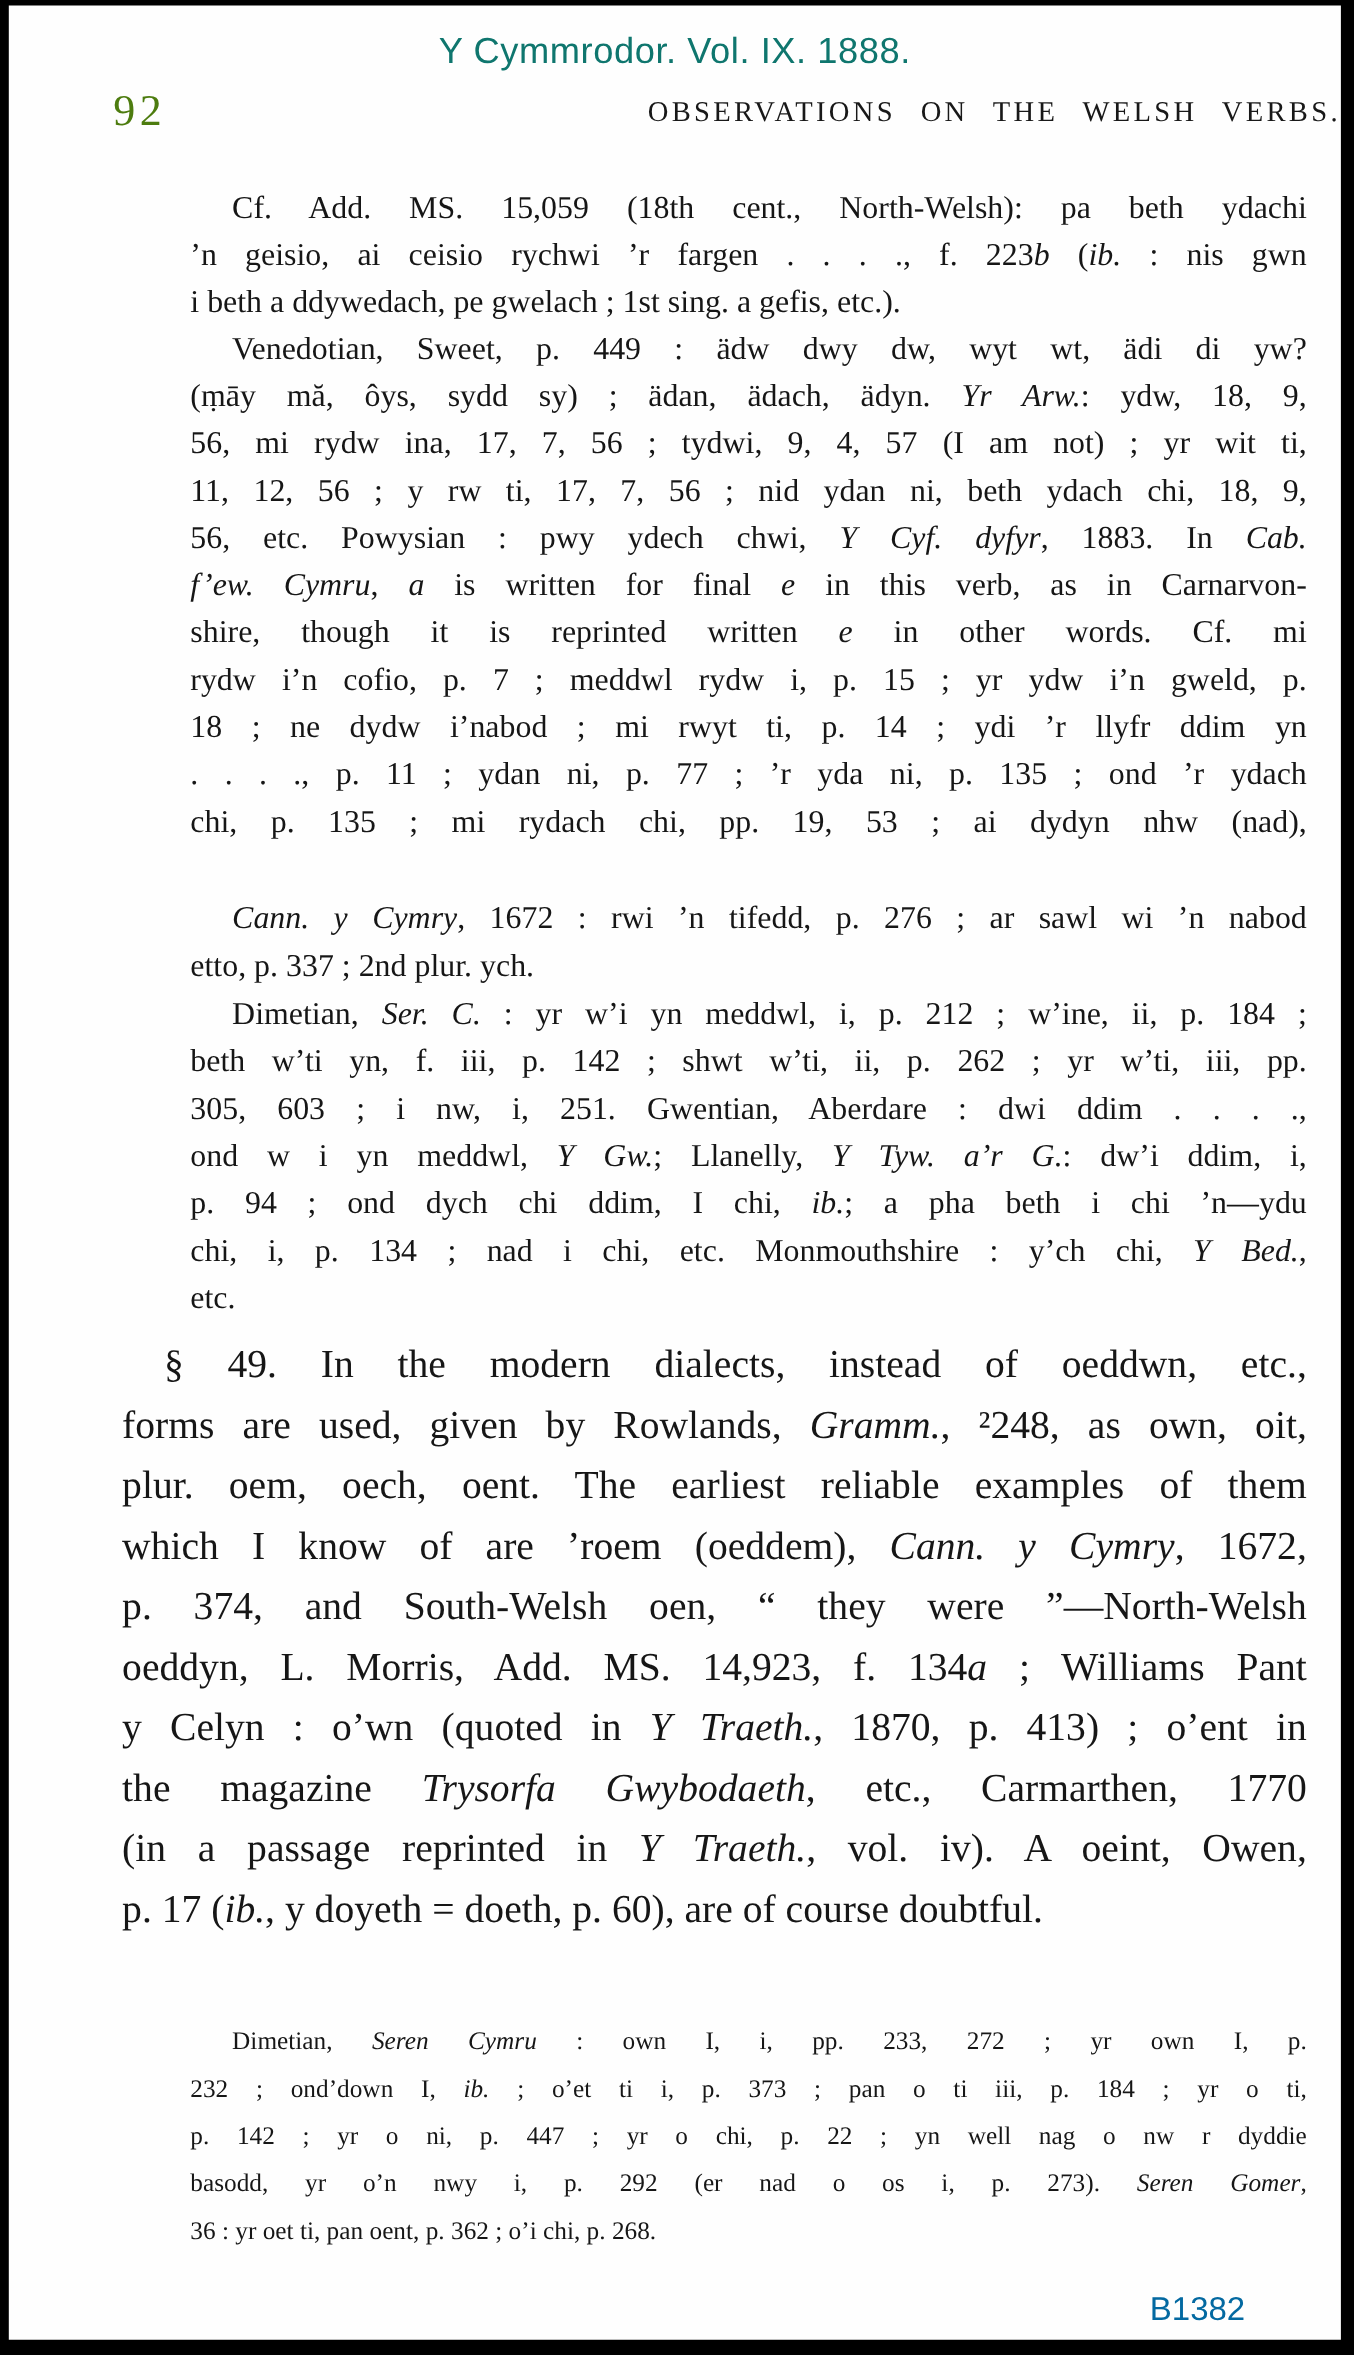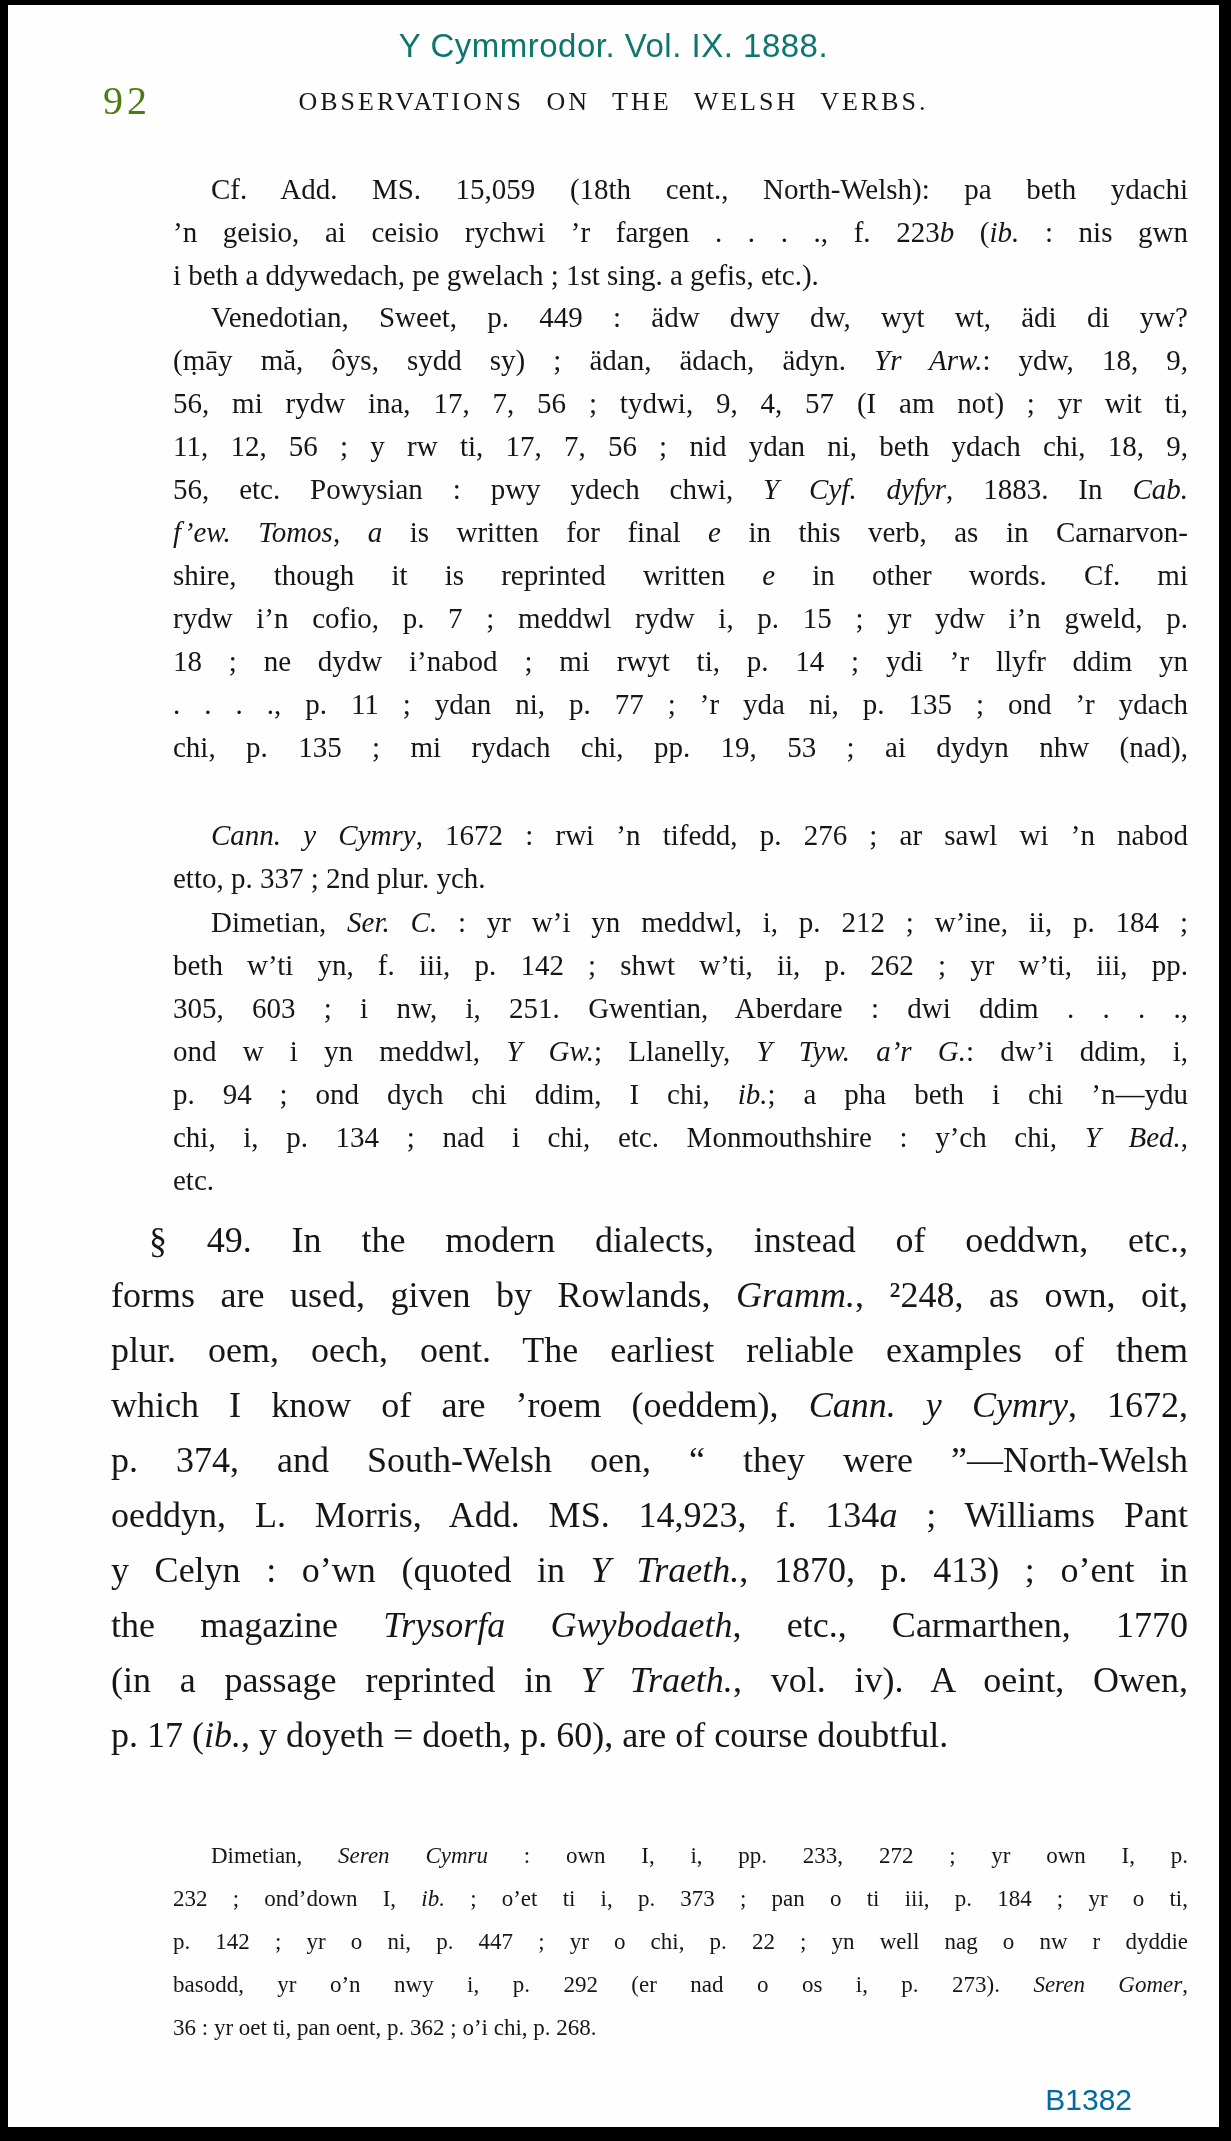--- a/index.html
+++ b/index.html
@@ -21,21 +21,21 @@
     text-align:center;
     font-family:"Liberation Sans", sans-serif;
     font-size:33px;letter-spacing:0.5px;color:#0f766e;
   }
   .page-number{
     position:absolute;top:72px;left:95px;
     font-size:40px;color:#4d7c0f;letter-spacing:4px;
   }
   .running-head{
     position:absolute;top:82px;left:0;width:100%;
-    text-align:center;
+    text-align:right;
     font-size:26px;letter-spacing:3px;word-spacing:13px;color:#181818;
   }
   .para{position:absolute;}
   .para.small,.para.footnote{left:165px;width:1015px;}
   .para.large{left:103px;width:1077px;}
   .para.small{font-size:29px;}
   .para.footnote{font-size:23px;}
   .para.large{font-size:36px;}
   .para.small .line,.para.footnote .line{line-height:43px;}
   .para.large .line{line-height:55px;}
@@ -72,21 +72,21 @@
         <div class="line first"><span>Cf. Add. MS. 15,059 (18th cent., North-Welsh): pa beth ydachi</span></div>
         <div class="line"><span>’n geisio, ai ceisio rychwi ’r fargen . . . ., f. 223</span><span class="it">b</span><span> (</span><span class="it">ib.</span><span> : nis gwn</span></div>
         <div class="line last"><span>i beth a ddywedach, pe gwelach ; 1st sing. a gefis, etc.).</span></div>
       </div>
       <div class="para small">
         <div class="line first"><span>Venedotian, Sweet, p. 449 : ädw dwy dw, wyt wt, ädi di yw?</span></div>
         <div class="line"><span>(ṃāy mă, ôys, sydd sy) ; ädan, ädach, ädyn.  </span><span class="it">Yr Arw.</span><span>: ydw, 18, 9,</span></div>
         <div class="line"><span>56, mi rydw ina, 17, 7, 56 ; tydwi, 9, 4, 57 (I am not) ; yr wit ti,</span></div>
         <div class="line"><span>11, 12, 56 ; y rw ti, 17, 7, 56 ; nid ydan ni, beth ydach chi, 18, 9,</span></div>
         <div class="line"><span>56, etc.  Powysian : pwy ydech chwi, </span><span class="it">Y Cyf. dyfyr</span><span>, 1883.  In </span><span class="it">Cab.</span></div>
-        <div class="line"><span class="it">f’ew. Tomos</span><span>, </span><span class="it">a</span><span> is written for final </span><span class="it">e</span><span> in this verb, as in Carnarvon-</span></div>
+        <div class="line"><span class="it">f’ew. Cymru</span><span>, </span><span class="it">a</span><span> is written for final </span><span class="it">e</span><span> in this verb, as in Carnarvon-</span></div>
         <div class="line"><span>shire, though it is reprinted written </span><span class="it">e</span><span> in other words.  Cf. mi</span></div>
         <div class="line"><span>rydw i’n cofio, p. 7 ; meddwl rydw i, p. 15 ; yr ydw i’n gweld, p.</span></div>
         <div class="line"><span>18 ;  ne dydw i’nabod ; mi rwyt ti, p. 14 ; ydi ’r llyfr ddim yn</span></div>
         <div class="line"><span>. . . ., p. 11 ; ydan ni, p. 77 ; ’r yda ni, p. 135 ; ond ’r ydach</span></div>
         <div class="line"><span>chi, p. 135 ; mi rydach chi, pp. 19, 53 ; ai dydyn nhw (nad),</span></div>
       </div>
       <div class="para small">
         <div class="line first"><span class="it">Cann. y Cymry</span><span>, 1672 : rwi ’n tifedd, p. 276 ; ar sawl wi ’n nabod</span></div>
         <div class="line last"><span>etto, p. 337 ; 2nd plur. ych.</span></div>
       </div>

